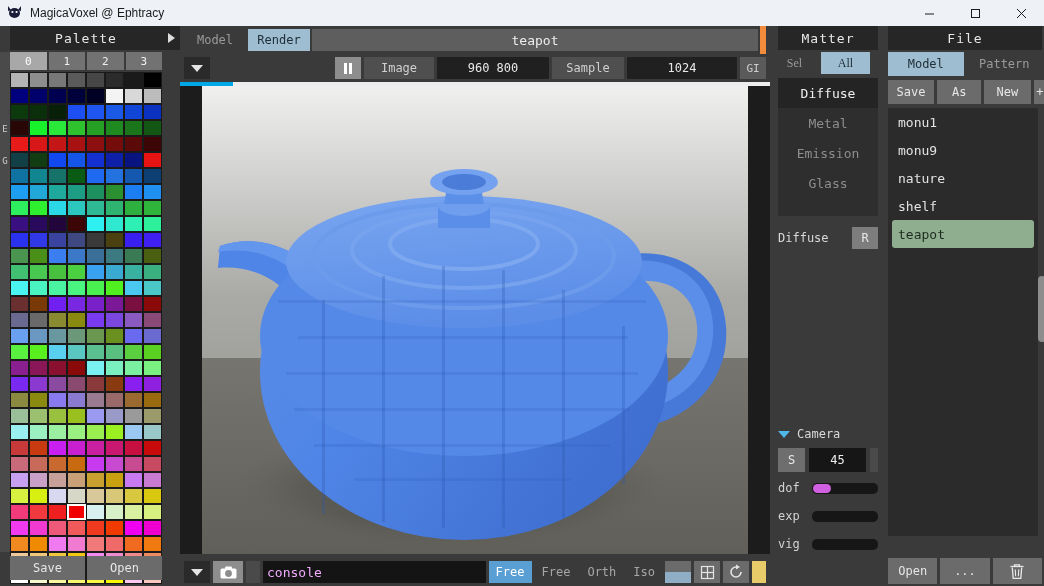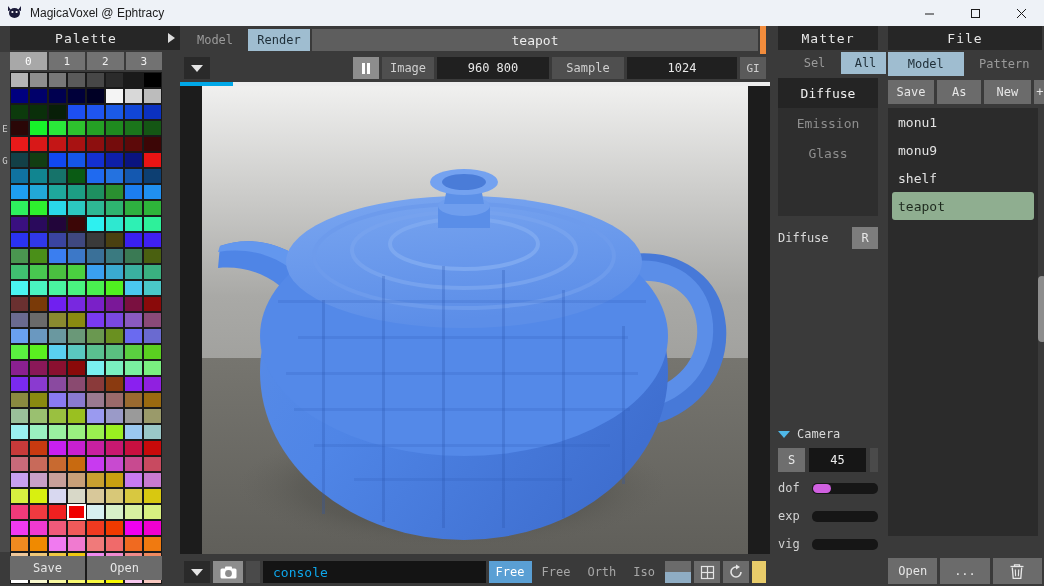--- a/index.html
+++ b/index.html
@@ -91,38 +91,38 @@
   .prog i { display:block; height:4px; background:#00a8e8; width:52px; }
   .viewport { position:absolute; left:22px; top:60px; width:546px; height:468px;
     background:#7a7a78; overflow:hidden; }
   .vp-side { position:absolute; top:60px; width:22px; height:468px;
     background:#1c1c1c; }
   .bottombar { position:absolute; left:0; top:532px; width:590px; height:28px;
     display:flex; align-items:center; gap:3px; padding:0 4px; }
   .cam { width:30px; height:22px; background:#8d8d8d; display:flex;
     align-items:center; justify-content:center; }
   .gap2 { width:14px; height:22px; background:#4a4a4a; }
-  .console { flex:1; height:22px; background:#141414; color:#0ea5e9;
-    display:flex; align-items:center; padding-left:10px; font-size:13px; }
+  .console { flex:1; height:22px; background:#141414; color:#f0abfc;
+    display:flex; align-items:center; padding-left:4px; font-size:13px; }
   .vmode { height:22px; padding:0 7px; display:flex; align-items:center;
     justify-content:center; font-size:12px; color:#a6a6a6; }
   .vmode.on { background:#5a9fd4; color:#ffffff; }
   .vicon { width:26px; height:22px; background:#6b6b6b; display:flex;
     align-items:center; justify-content:center; position:relative; }
   .twotone { width:26px; height:22px; position:relative; background:#6b6b6b; }
   .twotone i { position:absolute; left:0; bottom:0; width:26px; height:11px;
     background:#8fadc4; }
   .ychip { width:14px; height:22px; background:#e8cc6a; }
 
   
   .matter { position:absolute; left:770px; top:26px; width:116px; height:560px;
     background:#3a3a3a; }
   .m-hdr { position:absolute; left:8px; top:0; width:100px; height:24px; }
-  .m-selall { position:absolute; left:20px; top:26px; width:100px; height:22px;
-    display:flex; gap:2px; }
+  .m-selall { position:absolute; left:0; top:26px; width:100px; height:22px;
+    display:flex; gap:2px;font-family:Liberation Serif, serif; }
   .m-selall .btn { flex:1; height:22px; }
   .m-types { position:absolute; left:8px; top:52px; width:100px; height:138px;
     background:#2e2e2e; }
   .m-type { height:30px; display:flex; align-items:center; justify-content:center;
     font-size:13px; color:#8e8e8e; }
   .m-type.on { background:#242424; color:#f0f0f0; }
   .m-diffrow { position:absolute; left:8px; top:200px; width:100px; height:24px;
     display:flex; align-items:center; justify-content:space-between; }
   .m-diffrow .r { width:26px; height:22px; background:#7d7d7d; color:#e8e8e8;
     display:flex; align-items:center; justify-content:center; font-size:12px; }
@@ -506,21 +506,21 @@
 
     <div class="row-ctl">
       <div class="drop">
         <div class="tri"></div>
       </div>
       <div class="ctl-gap"></div>
       <div class="pausebtn">
         <i></i>
         <i></i>
       </div>
-      <div class="lbl" style="width:52px">Image</div>
+      <div class="lbl" style="width:70px">Image</div>
       <div class="val" style="width:112px">960 800</div>
       <div class="lbl" style="width:72px">Sample</div>
       <div class="val" style="width:110px">1024</div>
       <div class="gi">GI</div>
     </div>
 
     <div class="prog">
       <i style="width: 53.1px;"></i>
     </div>
 
@@ -641,20 +641,21 @@
   </div>
 
   <div class="matter">
     <div class="hdr m-hdr">Matter</div>
     <div class="m-selall">
       <div class="btn dim">Sel</div>
       <div class="btn sel">All</div>
     </div>
     <div class="m-types" id="m-types">
         <div class="m-type on">Diffuse</div>
+        <div class="m-type">Metal</div>
         <div class="m-type">Emission</div>
         <div class="m-type">Glass</div>
       </div>
     <div class="m-diffrow">
       <span>Diffuse</span>
       <div class="r">R</div>
     </div>
 
     <div class="m-cam">
       <div class="tri"></div>
@@ -695,20 +696,21 @@
     </div>
     <div class="f-acts">
       <div class="btn sv">Save</div>
       <div class="btn as">As</div>
       <div class="btn nw">New</div>
       <div class="btn pl">+</div>
     </div>
     <div class="f-list" id="f-list">
         <div class="f-item">monu1</div>
         <div class="f-item">monu9</div>
+        <div class="f-item">nature</div>
         <div class="f-item">shelf</div>
         <div class="f-item sel">teapot</div>
       </div>
     <div class="f-scroll">
       <i></i>
     </div>
     <div class="f-bot">
       <div class="btn">Open</div>
       <div class="btn">...</div>
       <div class="btn">

